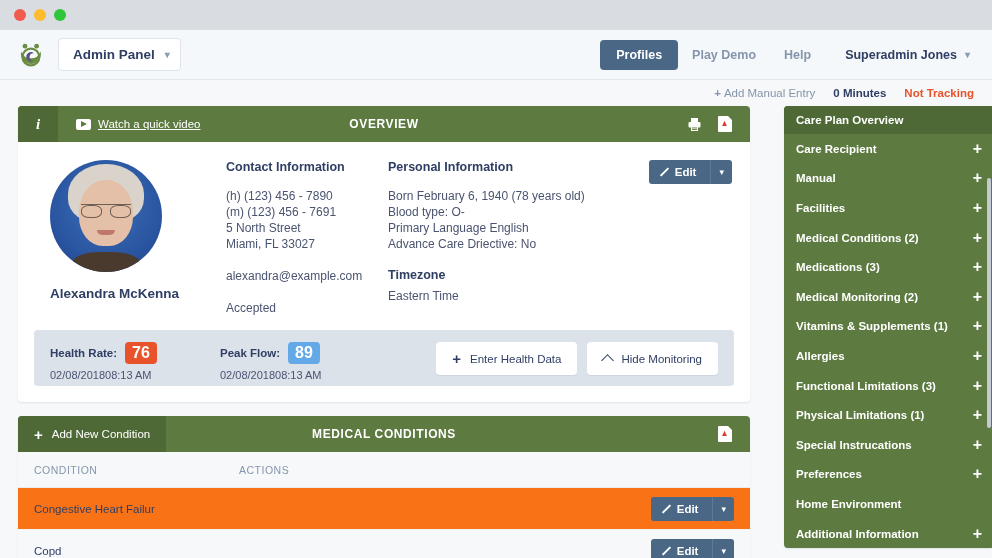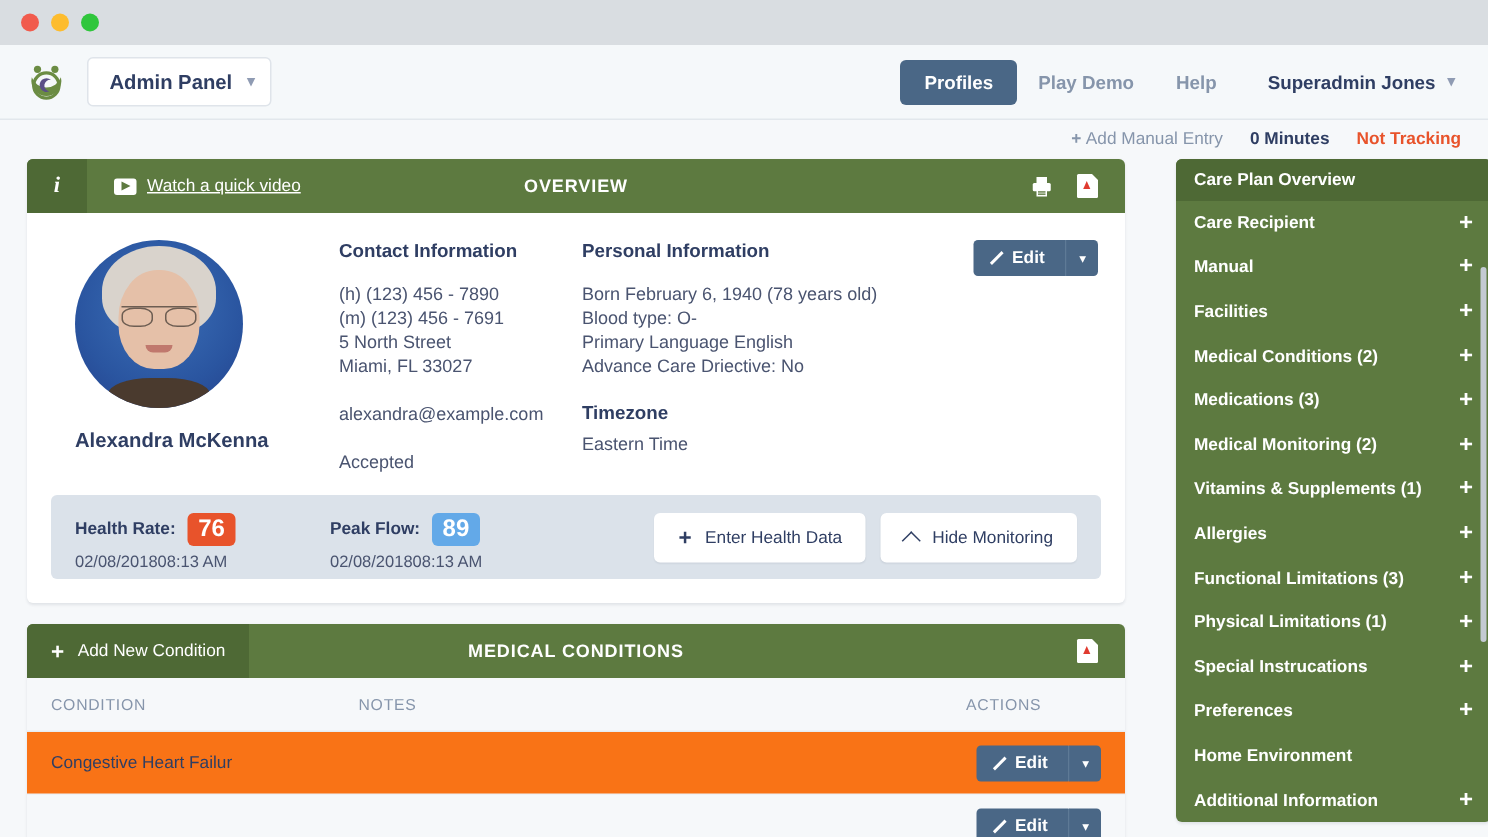--- a/index.html
+++ b/index.html
@@ -596,41 +596,41 @@
             <span>Add New Condition</span>
           </div>
           <div class="head-title">MEDICAL CONDITIONS</div>
           <div class="head-actions">
             <span class="icon-pdf"></span>
           </div>
         </div>
 
         <div class="tbl-head-row">
           <div class="c-cond">CONDITION</div>
-          <div class="c-notes">NOTES</div>
           <div class="c-act">ACTIONS</div>
         </div>
 
         <div class="tbl-row">
           <div class="c-cond">Congestive Heart Failur</div>
           <div class="c-notes"></div>
           <div class="row-actions">
             <div class="btn-edit-group">
               <button class="btn-edit">
                 <span class="pencil"></span>
                 <span>Edit</span>
               </button>
               <button class="btn-edit-caret">
                 <span>▾</span>
               </button>
             </div>
           </div>
         </div>
 
         <div class="tbl-row alt">
+          <div class="c-cond">Copd</div>
           <div class="c-notes"></div>
           <div class="row-actions">
             <div class="btn-edit-group">
               <button class="btn-edit">
                 <span class="pencil"></span>
                 <span>Edit</span>
               </button>
               <button class="btn-edit-caret">
                 <span>▾</span>
               </button>

